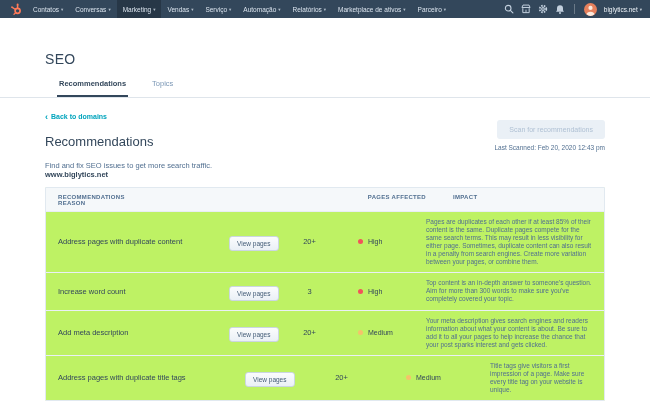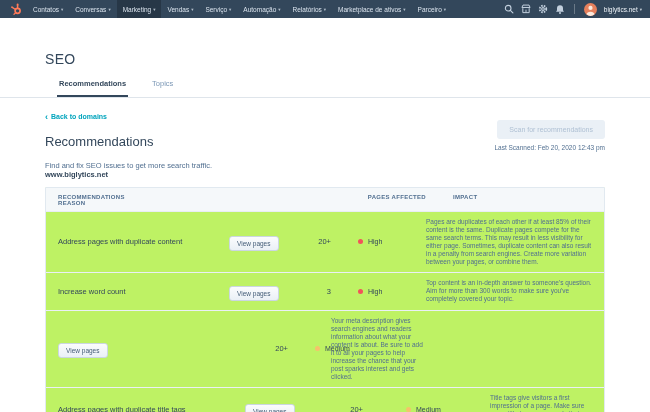--- a/index.html
+++ b/index.html
@@ -48,21 +48,21 @@
     padding:6px 10px 5px 12px; border-bottom:1px solid #e8eef5; }
   .th { font-size:6px; font-weight:bold; color:#516f90; letter-spacing:.3px; }
   .th.r { text-align:right; }
   .th.imp { padding-left:27px; }
   .t-row { display:grid; grid-template-columns:171px 59px 43px 95px 1fr; align-items:center;
     padding:0 10px 0 12px; min-height:38px; border-bottom:1px solid #eaf0f6; }
   .t-row:last-child { border-bottom:none;gap:16px; }
   .c-rec { font-size:7.5px; color:#33475b; padding-right:10px; }
   .view-btn { font-family:inherit; font-size:6.5px; color:#425b76; background:linear-gradient(#fbfcfd,#eaf0f6);
     border:1px solid #cbd6e2; border-radius:3px; padding:3px 7px; cursor:pointer; white-space:nowrap; }
-  .c-pages { font-size:7.5px; color:#33475b; text-align:right; }
+  .c-pages { font-size:7.5px; color:#33475b; text-align:center; }
   .c-impact { padding-left:27px; display:flex; align-items:center; gap:5px; }
   .dot { width:5px; height:5px; border-radius:50%; flex:none; }
   .impact-label { font-size:7px; color:#33475b; }
   .c-reason { font-size:6.5px; line-height:8px; color:#516f90; align-self:start; padding:6px 0; }
 </style>
 </head>
 <body>
 
 <header class="topnav">
   <div class="logo">
@@ -205,20 +205,21 @@
       <button class="view-btn">View pages</button>
     </div>
     <div class="c-pages">3</div>
     <div class="c-impact">
       <span class="dot" style="background: rgb(242, 84, 91);"></span>
       <span class="impact-label">High</span>
     </div>
     <div class="c-reason">Top content is an in-depth answer to someone's question. Aim for more than 300 words to make sure you've completely covered your topic.</div>
   </div>
         <div class="t-row">
+    <div class="c-rec">Add meta description</div>
     <div class="c-btn">
       <button class="view-btn">View pages</button>
     </div>
     <div class="c-pages">20+</div>
     <div class="c-impact">
       <span class="dot" style="background: rgb(245, 194, 107);"></span>
       <span class="impact-label">Medium</span>
     </div>
     <div class="c-reason">Your meta description gives search engines and readers information about what your content is about. Be sure to add it to all your pages to help increase the chance that your post sparks interest and gets clicked.</div>
   </div>

